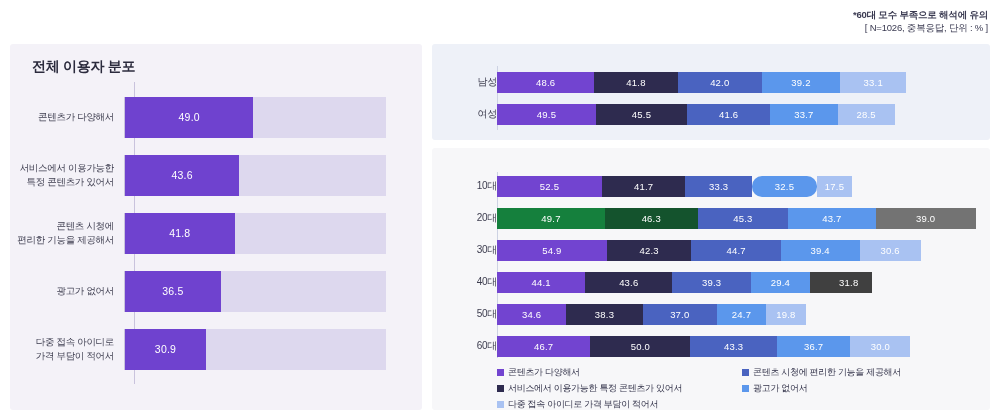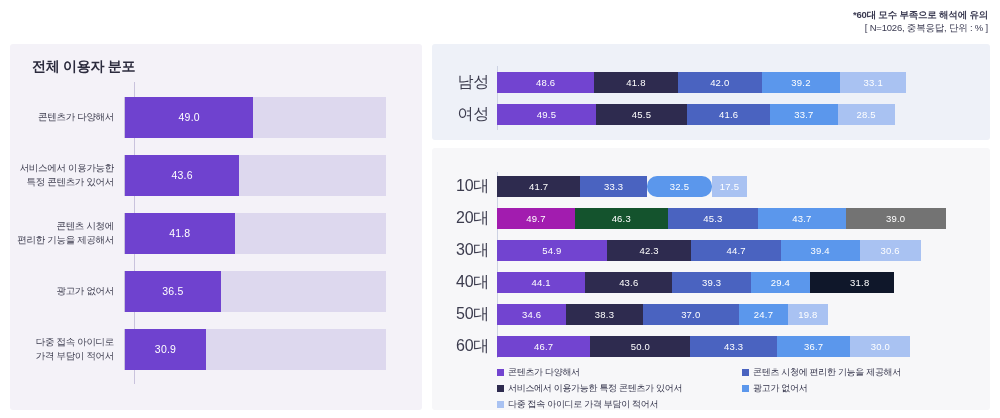--- a/index.html
+++ b/index.html
@@ -72,22 +72,22 @@
   }
   .laxis {
     position: absolute; left: 124px; top: 38px;
     width: 1px; height: 302px; background: #c9c3dd;
   }
 
   
   .srows { position: absolute; left: 0; }
   .srow { position: relative; display: flex; align-items: center; }
   .srow-label {
-    width: 65px; padding-right: 8px; text-align: right;
-    font-size: 16px; color: #3c3c4e; letter-spacing: -0.3px;
+    width: 65px; padding-right: 0; text-align: right;
+    font-size: 10px; color: #3c3c4e; letter-spacing: -0.3px;
   }
   .sbar { position: relative; display: flex; height: 21px; }
   .seg {
     display: flex; align-items: center; justify-content: center;
     overflow: hidden;
   }
   .seg span {
     color: #ffffff; font-size: 9.5px; white-space: nowrap;
     letter-spacing: 0.2px;
   }
@@ -235,38 +235,41 @@
         </div>
       </div>
   </div>
 
   <div class="panel panel-age">
     <div class="saxis age-axis"></div>
     <div class="srows age-rows" id="age-rows">
         <div class="srow">
           <div class="srow-label">10대</div>
           <div class="sbar">
+            <div class="seg" style="width: 105px; background: rgb(114, 68, 208);">
+              <span>52.5</span>
+            </div>
             <div class="seg" style="width: 83.4px; background: rgb(46, 43, 79);">
               <span>41.7</span>
             </div>
             <div class="seg" style="width: 66.6px; background: rgb(74, 99, 192);">
               <span>33.3</span>
             </div>
             <div class="seg" style="width: 65px; background: rgb(91, 151, 236); border-radius: 10px;">
               <span>32.5</span>
             </div>
             <div class="seg" style="width: 35px; background: rgb(169, 194, 242);">
               <span>17.5</span>
             </div>
           </div>
         </div>
         <div class="srow">
           <div class="srow-label">20대</div>
           <div class="sbar">
-            <div class="seg" style="width: 78px; background: #a21caf;">
+            <div class="seg" style="width: 108px; background: #15803d;">
               <span>49.7</span>
             </div>
             <div class="seg" style="width: 92.6px; background: #14532d;">
               <span>46.3</span>
             </div>
             <div class="seg" style="width: 90.6px; background: rgb(74, 99, 192);">
               <span>45.3</span>
             </div>
             <div class="seg" style="width: 87.4px; background: rgb(91, 151, 236);">
               <span>43.7</span>
@@ -304,35 +307,35 @@
             </div>
             <div class="seg" style="width: 87.2px; background: rgb(46, 43, 79);">
               <span>43.6</span>
             </div>
             <div class="seg" style="width: 78.6px; background: rgb(74, 99, 192);">
               <span>39.3</span>
             </div>
             <div class="seg" style="width: 58.8px; background: rgb(91, 151, 236);">
               <span>29.4</span>
             </div>
-            <div class="seg" style="width: 84px; background: #0f172a; padding-left: 16px;">
+            <div class="seg" style="width: 62px; background: #404040; padding-left: 16px;">
               <span>31.8</span>
             </div>
           </div>
         </div>
         <div class="srow">
           <div class="srow-label">50대</div>
           <div class="sbar">
             <div class="seg" style="width: 69.2px; background: rgb(114, 68, 208);">
               <span>34.6</span>
             </div>
             <div class="seg" style="width: 76.6px; background: rgb(46, 43, 79);">
               <span>38.3</span>
             </div>
-            <div class="seg" style="width: 96px; background: rgb(74, 99, 192);">
+            <div class="seg" style="width: 74px; background: rgb(74, 99, 192);">
               <span>37.0</span>
             </div>
             <div class="seg" style="width: 49.4px; background: rgb(91, 151, 236);">
               <span>24.7</span>
             </div>
             <div class="seg" style="width: 39.6px; background: rgb(169, 194, 242);">
               <span>19.8</span>
             </div>
           </div>
         </div>

